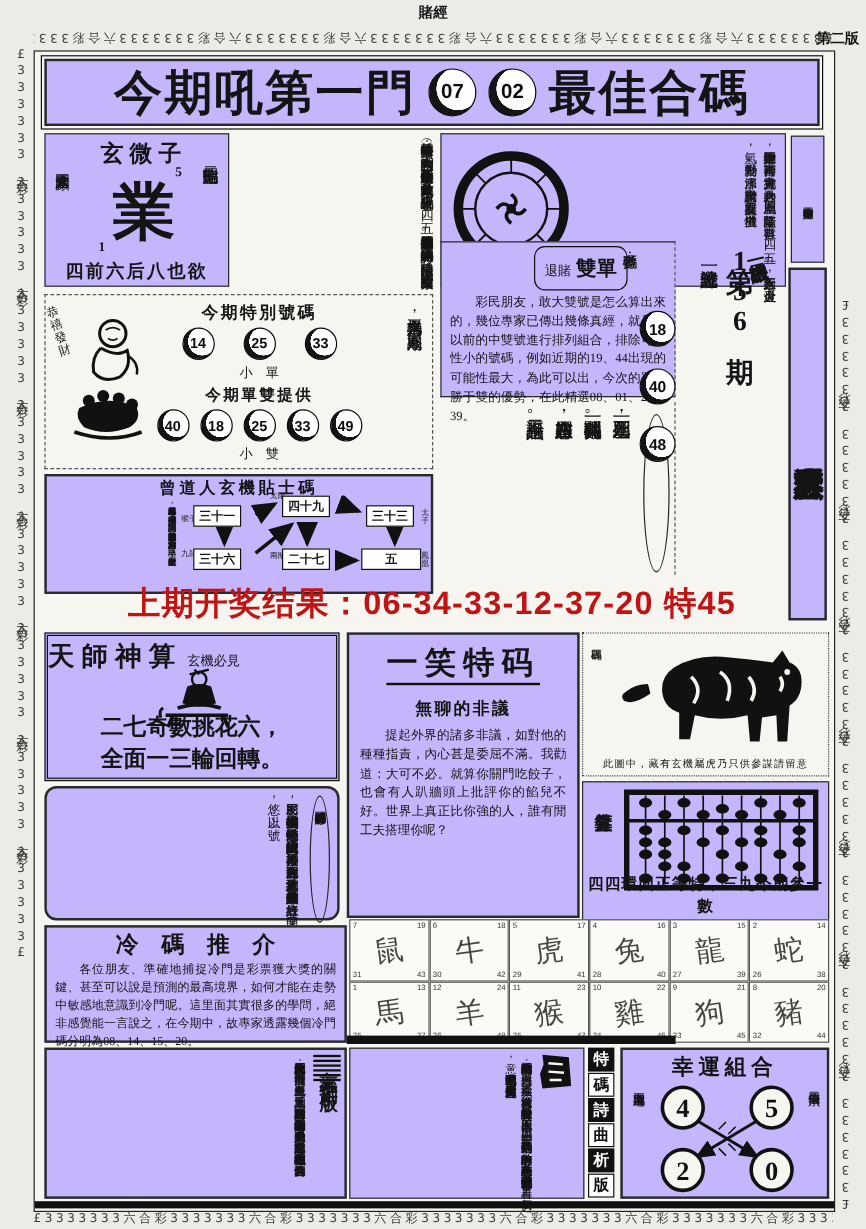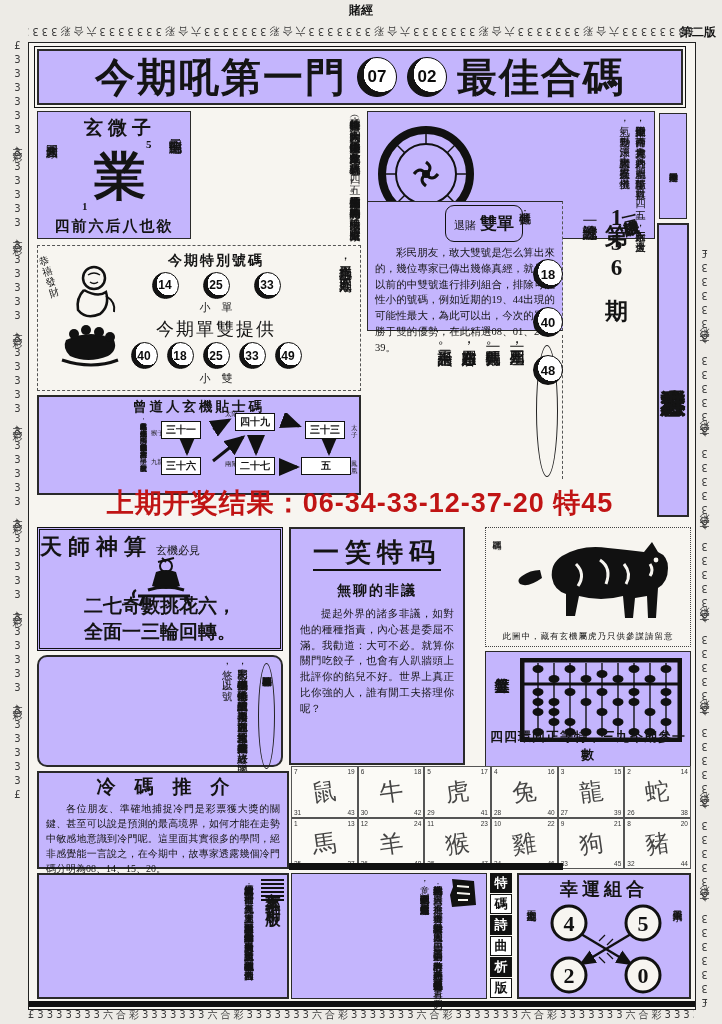--- a/index.html
+++ b/index.html
@@ -116,21 +116,21 @@
       <path d="M8 98 q30 10 56 0" stroke="#111" stroke-width="3" fill="none"></path>
     </svg>
     <div class="abs" style="left:92px;top:6px;width:172px;height:134px;display:flex;flex-direction:column;align-items:center;justify-content:space-between;">
       <div style="font-size:14px;font-weight:bold;letter-spacing:2px;">今期特別號碼</div>
       <div style="display:flex;gap:24px;">
         <span class="ball b26">14</span>
         <span class="ball b26">25</span>
         <span class="ball b26">33</span>
       </div>
       <div style="font-size:11px;">小　單</div>
-      <div style="font-size:18px;font-weight:normal;letter-spacing:2px;">今期單雙提供</div>
+      <div style="font-size:13px;font-weight:bold;letter-spacing:2px;">今期單雙提供</div>
       <div style="display:flex;gap:9px;">
         <span class="ball b26">40</span>
         <span class="ball b26">18</span>
         <span class="ball b26">25</span>
         <span class="ball b26">33</span>
         <span class="ball b26">49</span>
       </div>
       <div style="font-size:11px;">小　雙</div>
     </div>
     <div class="abs v" style="right:6px;top:10px;height:126px;font-size:13px;line-height:1.4;">三九拼合定格局，今期一八照五尾。</div>
@@ -222,21 +222,21 @@
       <div style="font-size:19px;font-weight:bold;">二七奇數挑花六，</div>
       <div style="font-size:19px;font-weight:bold;">全面一三輪回轉。</div>
     </div>
   </div>
 
   <div class="abs box v" style="left:8px;top:612px;width:246px;height:112px;border-width:2px;border-radius:10px;padding:4px;">
     <div class="ovallbl v" style="font-size:9px;height:92px;margin:2px 2px 0 8px;">特碼頭詩專欄版</div>
     <div style="font-size:10.5px;line-height:1.45;height:100px;">彩民朋友，本欄上期提供中獲了幾個平碼，雖然未能連中特碼，但總算醒贈交出了成績，希望今期再接再厲。就近期的色波方面，見到紅波重拾水準，今次本欄首個推介自然是綠波了，故綠者好，同又謀悠，以上○號。</div>
   </div>
 
-  <div class="abs box" style="left:260px;top:484px;width:176px;height:238px;border-width:2px;">
+  <div class="abs box" style="left:260px;top:484px;width:194px;height:238px;border-width:2px;">
     <div style="text-align:center;margin-top:6px;">
       <span style="font-size:26px;font-weight:bold;letter-spacing:6px;border-bottom:2.5px solid #111;padding-bottom:2px;">一笑特码</span>
     </div>
     <div style="text-align:center;font-size:14px;font-weight:bold;margin:12px 0 4px 0;letter-spacing:2px;">無聊的非議</div>
     <div class="smalltxt" style="padding:2px 9px;text-indent:2em;">提起外界的諸多非議，如對他的種種指責，內心甚是委屈不滿。我勸道：大可不必。就算你關門吃餃子，也會有人趴牆頭上批評你的餡兒不好。世界上真正比你強的人，誰有閒工夫搭理你呢？</div>
   </div>
 
   <div class="abs" style="left:456px;top:484px;width:206px;height:120px;border:1px dotted #444;background:#f7f5f0;box-sizing:border-box;">
     <div class="abs v" style="left:4px;top:6px;font-size:9px;height:60px;">尋碼圖</div>
     <svg class="abs" style="left:30px;top:6px;" width="160" height="92" viewBox="0 0 160 92">

